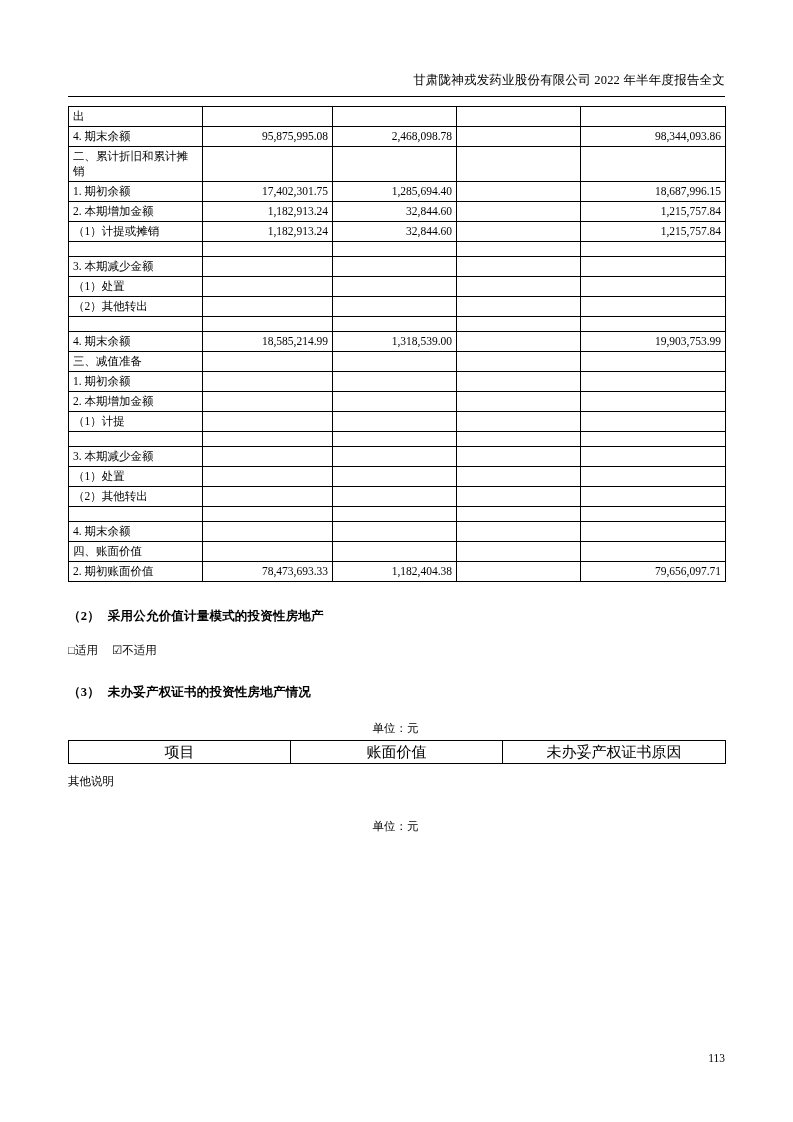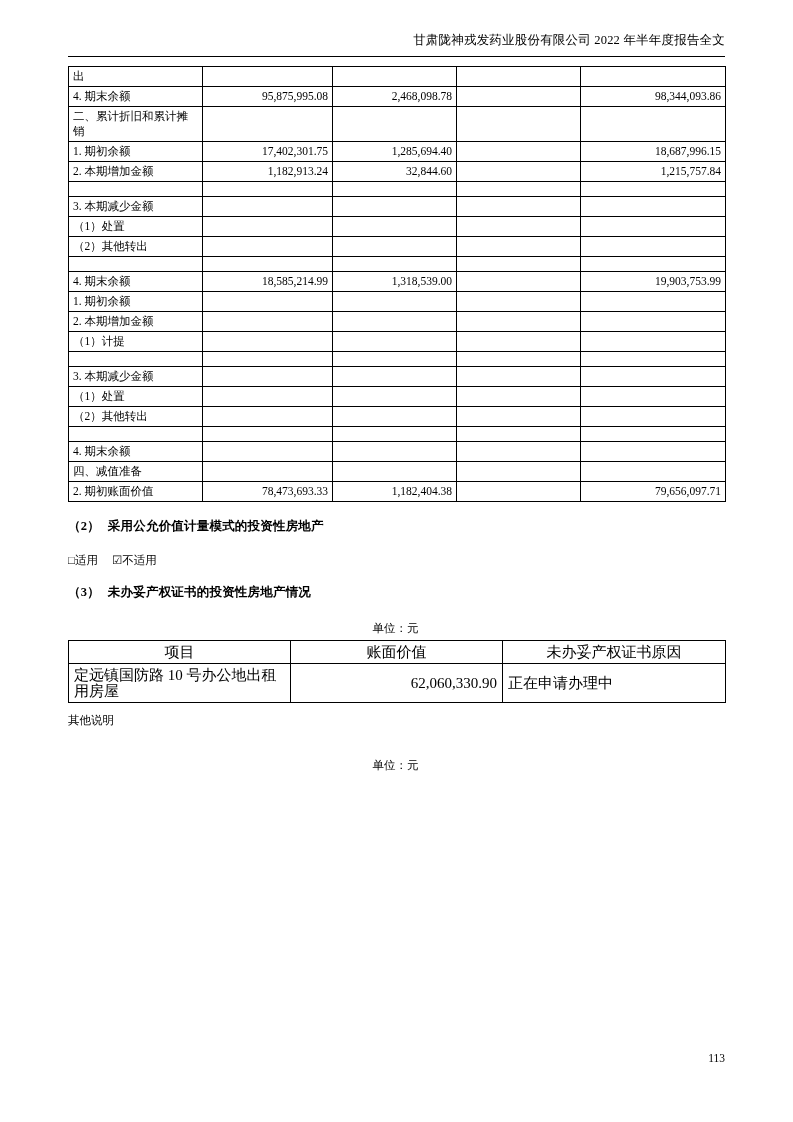--- a/index.html
+++ b/index.html
@@ -15,21 +15,21 @@
     position: relative;
   }
   .page {
     position: relative;
     width: 793px;
     height: 1122px;
     box-sizing: border-box;
     padding: 0 68px;
   }
   .header {
-    padding-top: 32px;
+    padding-top: 72px;
     text-align: right;
     font-size: 12.5px;
     font-family: "Liberation Serif", "DejaVu Serif", serif;
     letter-spacing: 0.2px;
   }
   .header-rule {
     border-bottom: 1.6px solid #000;
     margin-top: 7px;
   }
   table.fin {
@@ -93,21 +93,21 @@
   }
   .pageno {
     position: absolute;
     right: 68px;
     bottom: 58px;
     font-size: 11.5px;
   }
   .subhead {
     font-size: 12.5px;
     font-weight: bold;
-    margin-top: 16px;
+    margin-top: 26px;
     letter-spacing: 0.2px;
   }
   .subhead .lead { margin-right: 8px; }
 </style>
 </head>
 <body>
 
 <div class="page">
 
   <div class="header">
@@ -153,20 +153,27 @@
           <td class="num">18,687,996.15</td>
         </tr>
         <tr>
           <td class="label indent1">2. 本期增加金额</td>
           <td class="num">1,182,913.24</td>
           <td class="num">32,844.60</td>
           <td class="num"></td>
           <td class="num">1,215,757.84</td>
         </tr>
         <tr>
+          <td class="label indent2">（1）计提或摊销</td>
+          <td class="num">1,182,913.24</td>
+          <td class="num">32,844.60</td>
+          <td class="num"></td>
+          <td class="num">1,215,757.84</td>
+        </tr>
+        <tr>
           <td class="label"></td>
           <td class="num"></td>
           <td class="num"></td>
           <td class="num"></td>
           <td class="num"></td>
         </tr>
         <tr>
           <td class="label indent1">3. 本期减少金额</td>
           <td class="num"></td>
           <td class="num"></td>
@@ -195,20 +202,27 @@
           <td class="num"></td>
         </tr>
         <tr>
           <td class="label indent1">4. 期末余额</td>
           <td class="num">18,585,214.99</td>
           <td class="num">1,318,539.00</td>
           <td class="num"></td>
           <td class="num">19,903,753.99</td>
         </tr>
         <tr>
+          <td class="label">三、减值准备</td>
+          <td class="num"></td>
+          <td class="num"></td>
+          <td class="num"></td>
+          <td class="num"></td>
+        </tr>
+        <tr>
           <td class="label indent1">1. 期初余额</td>
           <td class="num"></td>
           <td class="num"></td>
           <td class="num"></td>
           <td class="num"></td>
         </tr>
         <tr>
           <td class="label indent1">2. 本期增加金额</td>
           <td class="num"></td>
           <td class="num"></td>
@@ -258,21 +272,21 @@
           <td class="num"></td>
         </tr>
         <tr>
           <td class="label indent1">4. 期末余额</td>
           <td class="num"></td>
           <td class="num"></td>
           <td class="num"></td>
           <td class="num"></td>
         </tr>
         <tr>
-          <td class="label">四、减值准备</td>
+          <td class="label">四、账面价值</td>
           <td class="num"></td>
           <td class="num"></td>
           <td class="num"></td>
           <td class="num"></td>
         </tr>
         <tr>
           <td class="label indent1">2. 期初账面价值</td>
           <td class="num">78,473,693.33</td>
           <td class="num">1,182,404.38</td>
           <td class="num"></td>
@@ -300,25 +314,20 @@
       <col style="width:222px">
       <col style="width:212px">
       <col style="width:223px">
     </colgroup>
     <tbody id="simple-body">
         <tr>
           <td class="ctr">项目</td>
           <td class="ctr">账面价值</td>
           <td class="ctr">未办妥产权证书原因</td>
         </tr>
-        <tr>
-          <td>定远镇国防路 10 号办公地出租用房屋</td>
-          <td class="rgt">62,060,330.90</td>
-          <td>正在申请办理中</td>
-        </tr>
       </tbody>
   </table>
 
   <div class="note">其他说明</div>
 
 
   <div class="unit" style="margin-top:30px">单位：元</div>
 
   <div class="pageno">113</div>
 </div>

